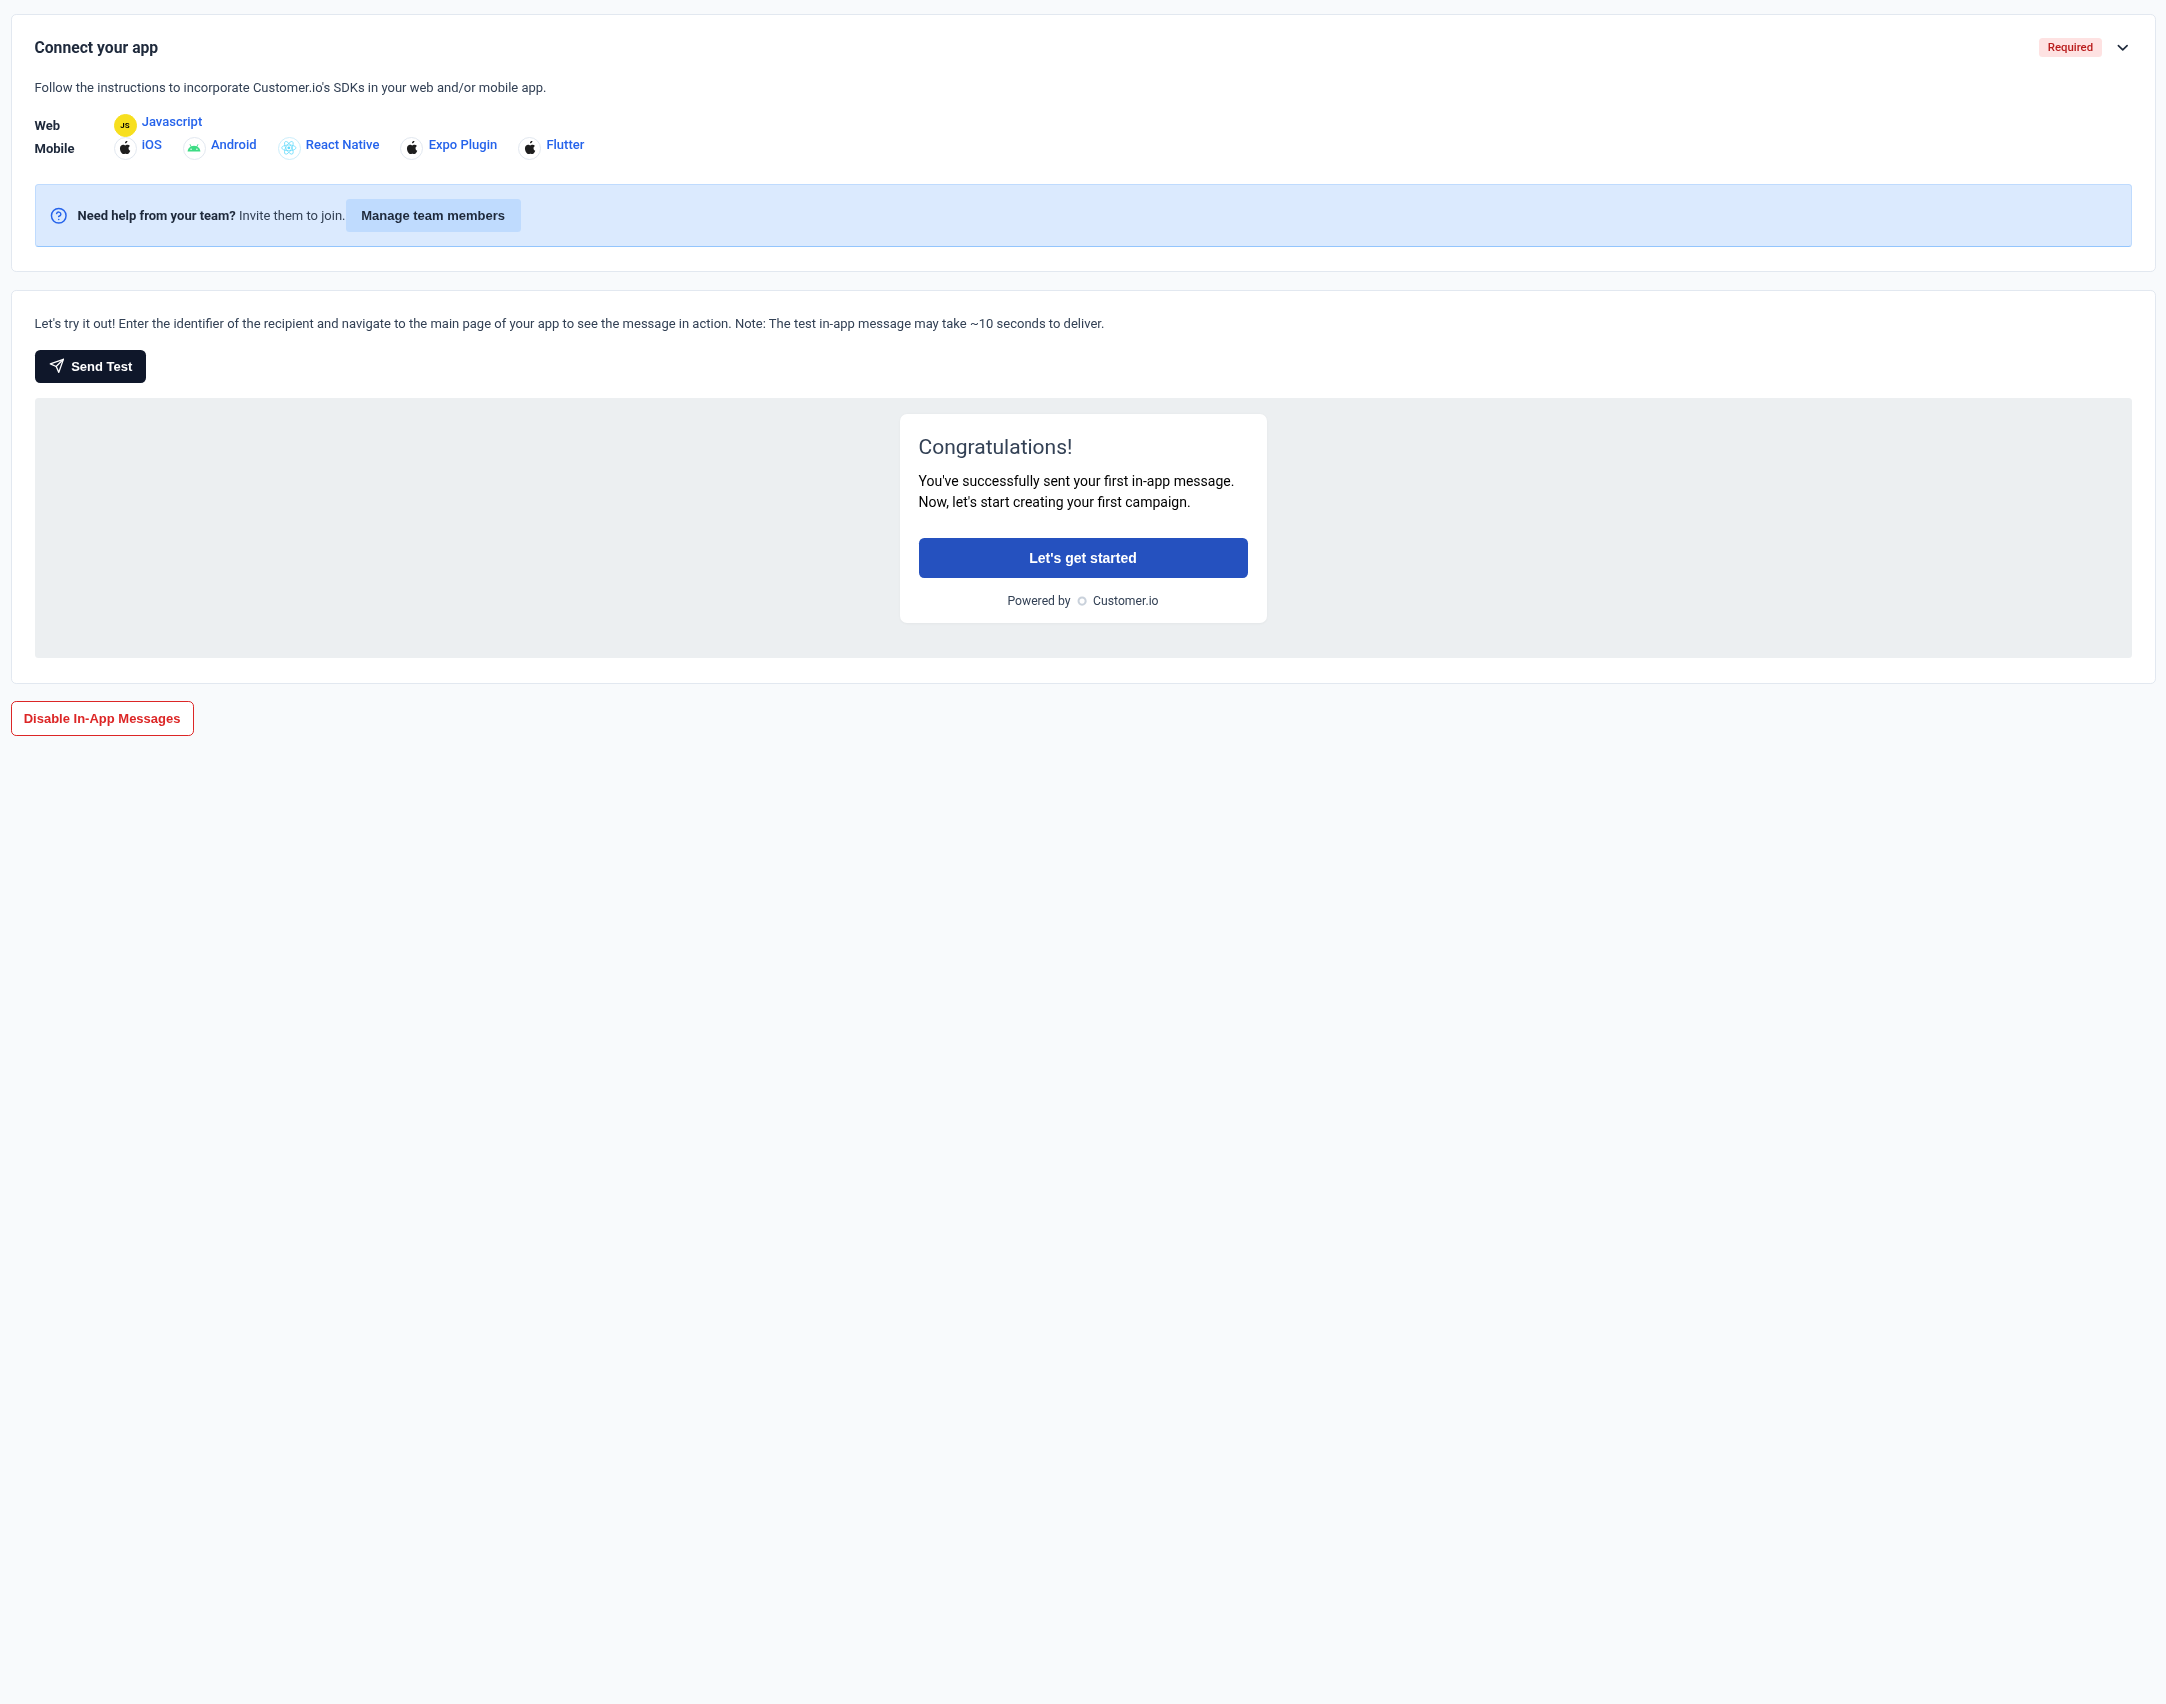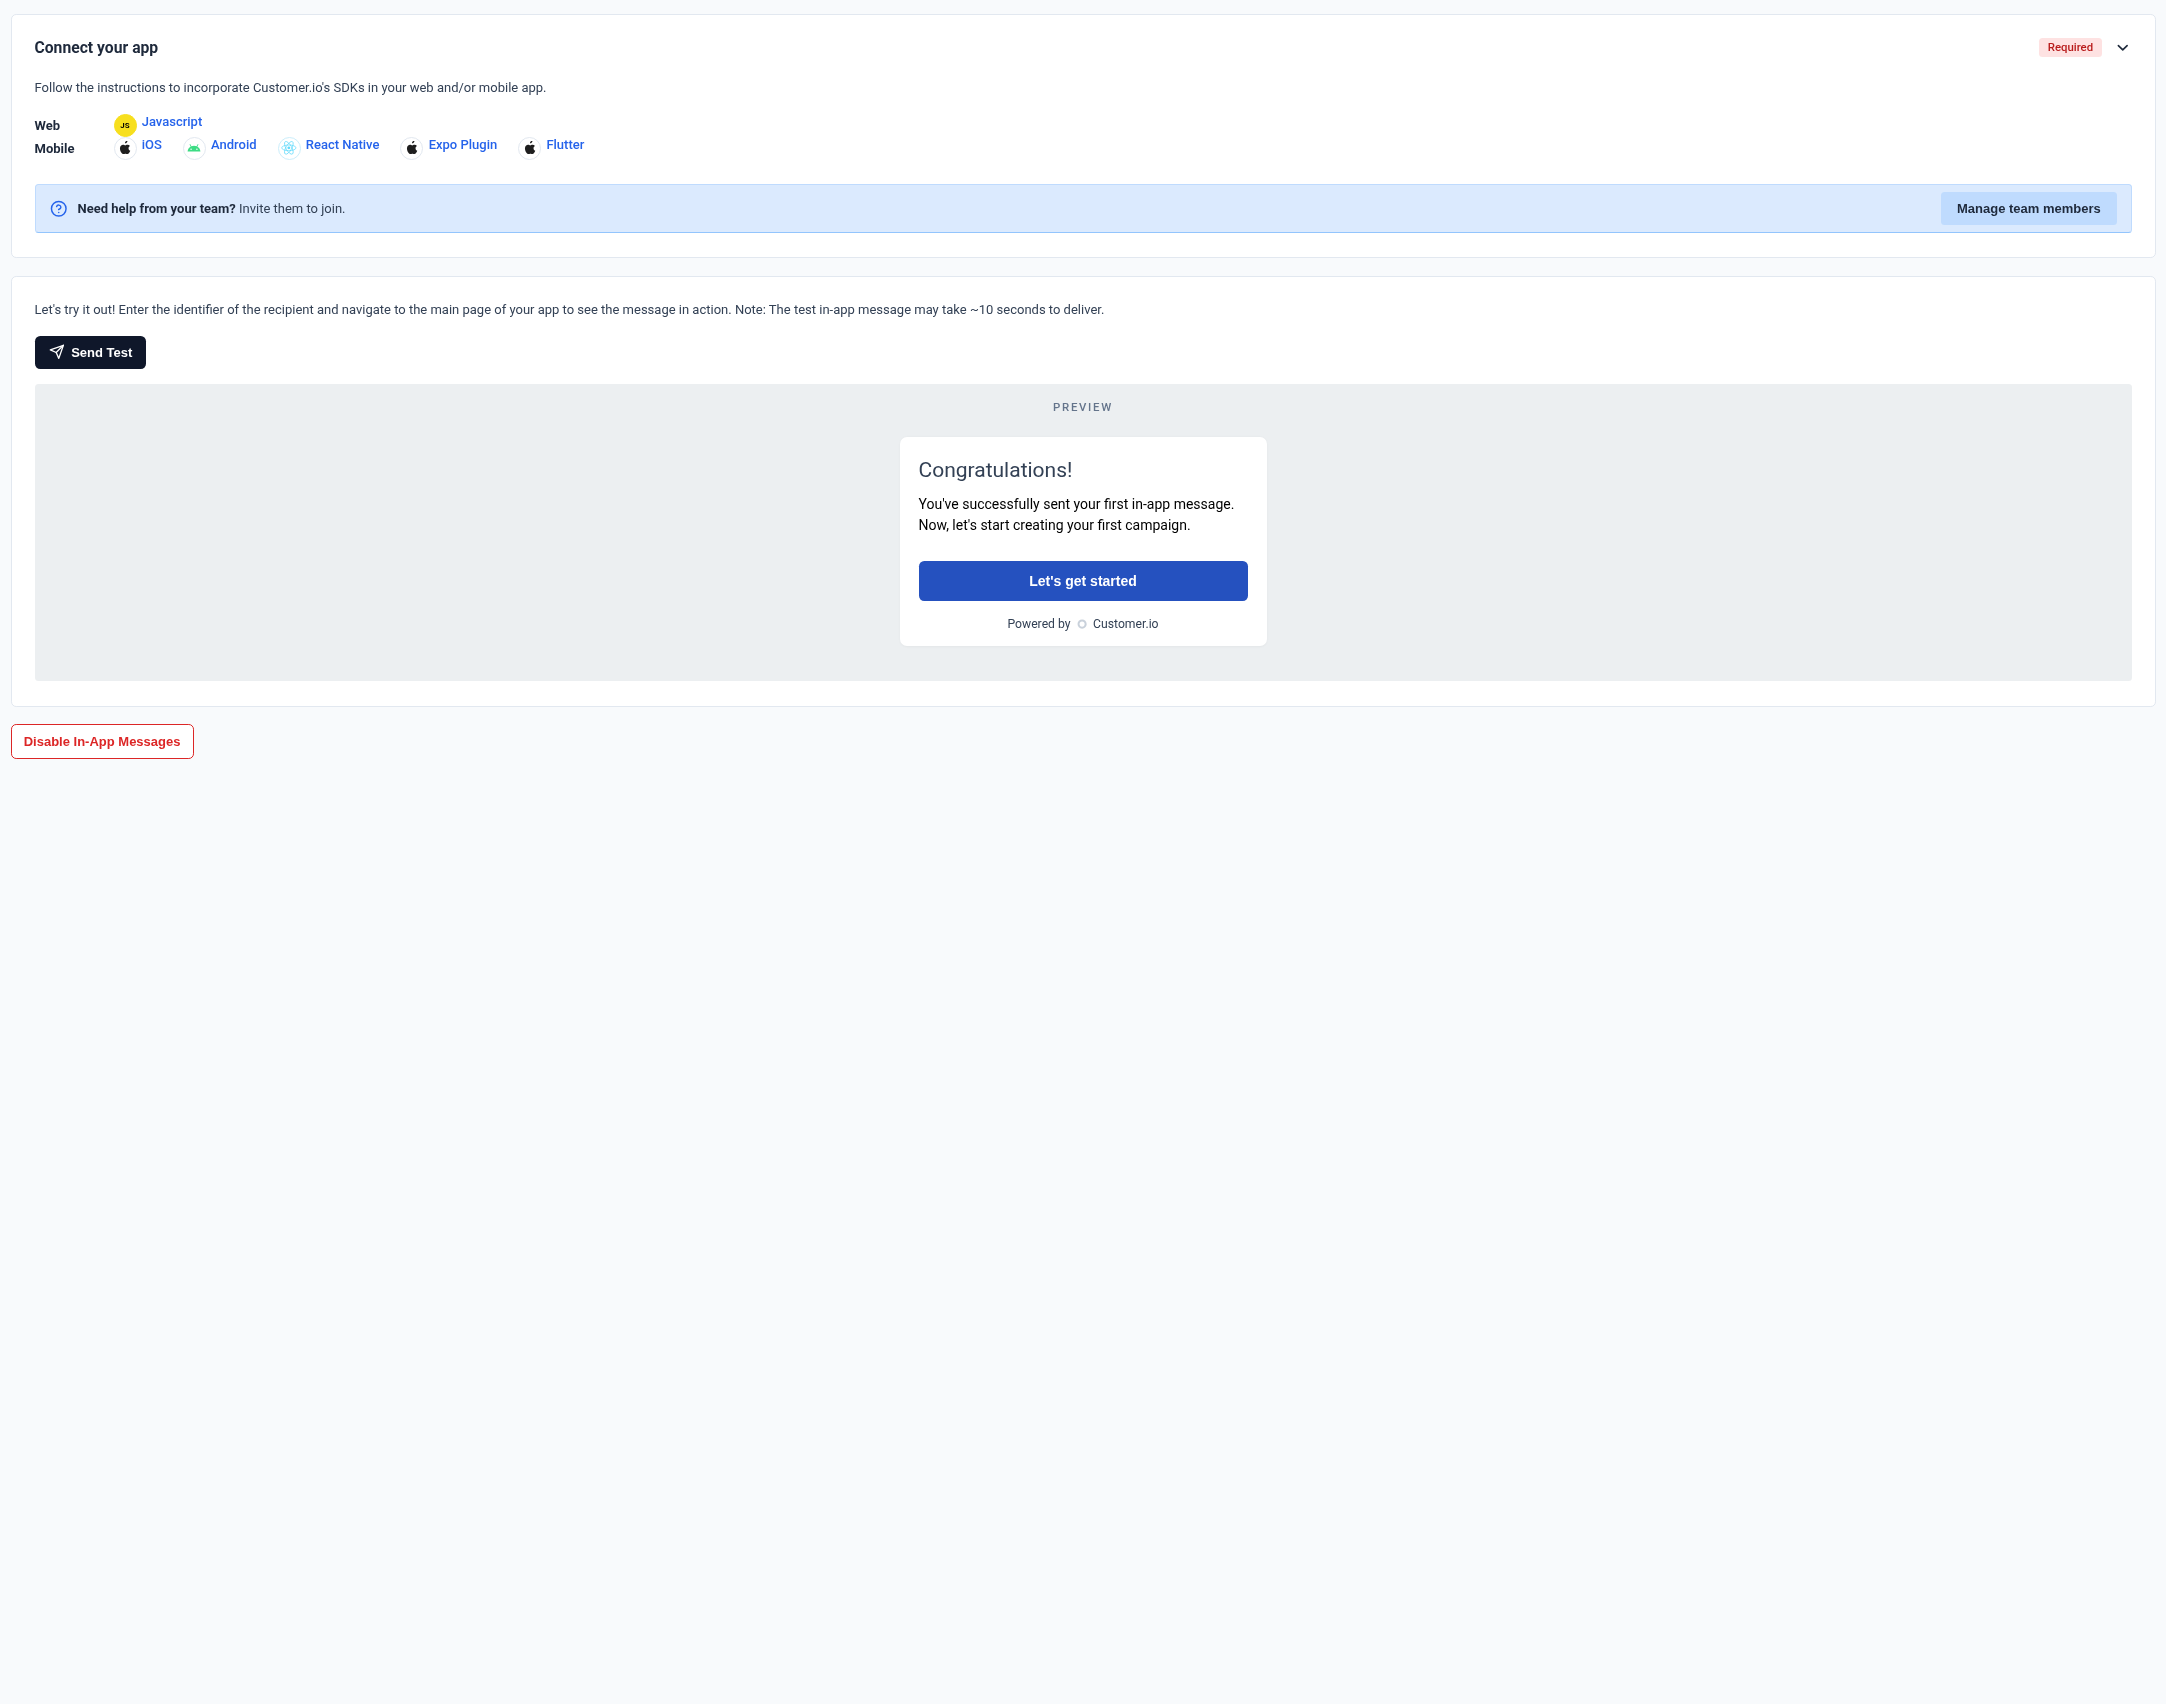--- a/index.html
+++ b/index.html
@@ -99,25 +99,25 @@
     width: 23px; height: 23px; border-radius: 50%;
     display: inline-flex; align-items: center; justify-content: center;
     font-size: 10.5px; font-weight: 700;
     border: 0.9px solid #e2e8f0; background: #fff;
   }
   .icon-chip.js { background: #f7df1e; border-color: #f7df1e; color: #000; font-size: 7.9px; }
   .info-banner {
     background: var(--info-bg);
     border: 0.9px solid var(--info-border);
     border-radius: 3.5px;
-    padding: 7px 14px;
+    padding: 14px 14px;
     border-bottom: 1.7px solid #93c5fd;
     display: flex;
     align-items: center;
-    justify-content: space-between;
+    justify-content: flex-start;
     margin-top: 24.5px;
   }
   .info-left {
     display: flex;
     align-items: center;
     gap: 10.5px;
   }
   .info-qmark {
     width: 17.5px; height: 17.5px; flex: none;
     color: var(--link-blue);
@@ -322,21 +322,20 @@
 
   <button class="send-test-btn">
     <svg viewBox="0 0 24 24" fill="none" stroke="currentColor" stroke-width="2" stroke-linecap="round" stroke-linejoin="round">
         <line x1="22" y1="2" x2="11" y2="13"></line>
         <polygon points="22 2 15 22 11 13 2 9 22 2"></polygon>
       </svg>
     <span>Send Test</span>
   </button>
 
   <div class="preview-pane">
-    <div class="preview-label">PREVIEW</div>
     <div class="preview-card">
       <h2>Congratulations!</h2>
       <p>You've successfully sent your first in-app message. Now, let's start creating your first campaign.</p>
       <button class="preview-cta">Let's get started</button>
       <div class="powered">
         <span>Powered by</span>
         <span class="logo-dot">
           <svg viewBox="0 0 24 24" fill="currentColor">
               <path d="M12 3 C7 3 3 7 3 12 c0 5 4 9 9 9 5 0 9-4 9-9 C21 7 17 3 12 3z M12 7 a5 5 0 0 1 5 5 a5 5 0 0 1-5 5 a5 5 0 0 1-5-5 a5 5 0 0 1 5-5z" opacity="0.5"></path>
             </svg>

